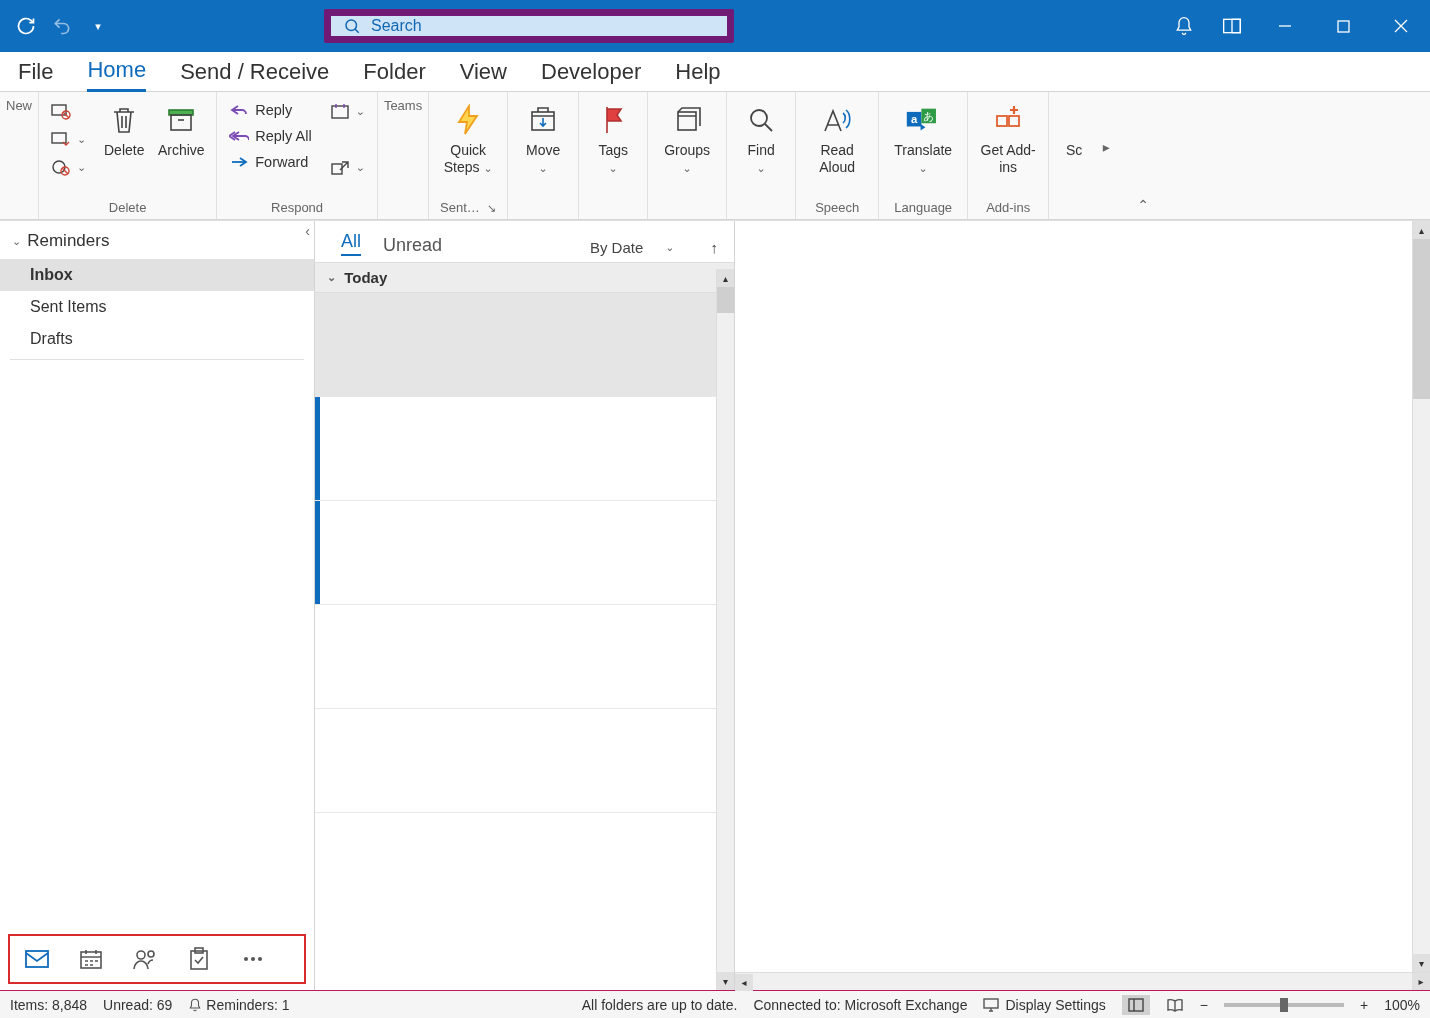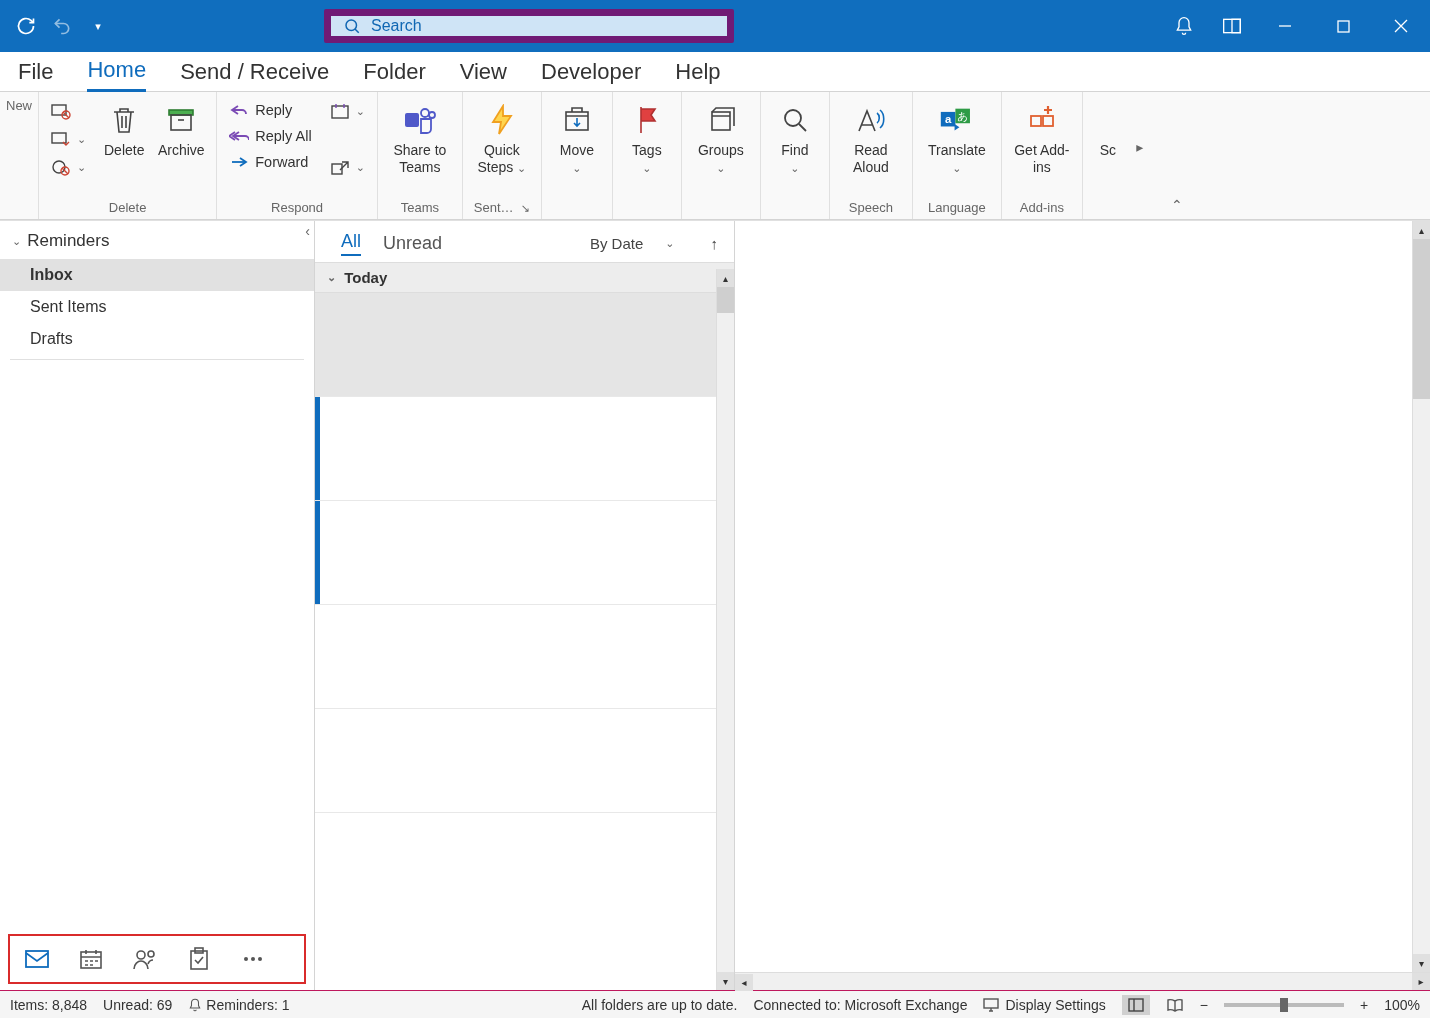--- a/index.html
+++ b/index.html
@@ -41,21 +41,21 @@
 .fav-list { }
 .fav-item { padding: 7px 14px 7px 30px; font-size: 16px; }
 .fav-item.selected { background: #e1e1e1; font-weight: 600; }
 .nav-sep { border-bottom:1px solid #e0e0e0; margin: 4px 10px 0 10px; }
 .nav-bottom { margin-top: auto; padding: 6px 8px 6px 8px; }
 .nav-icons { display:flex; gap: 28px; padding: 10px 14px; border: 2px solid #d92b2b; }
 .nav-icons .ni { width: 26px; height: 26px; display:flex; align-items:center; justify-content:center; color:#555; }
 .nav-icons .ni.active { color:#0f6cbd; }
 
 .listpane { width: 420px; border-right: 1px solid #d4d4d4; display:flex; flex-direction:column; position:relative; }
-.listheader { display:flex; align-items:center; gap: 22px; padding: 10px 16px 6px 26px; font-size: 18px; }
+.listheader { display:flex; align-items:flex-end; gap: 22px; padding: 10px 16px 6px 26px; font-size: 18px; }
 .lh-filter { color:#0f6cbd; border-bottom: 2.5px solid #0f6cbd; padding-bottom: 2px; }
 .lh-sort { margin-left:auto; display:flex; align-items:center; gap:22px; font-size:15px; color:#444;}
 .lh-sort .arrow-up { margin-left: 14px; }
 .groupheader { background:#ededed; padding: 6px 12px; display:flex; align-items:center; gap:8px; font-size:15px; font-weight:600; border-top:1px solid #ddd; border-bottom:1px solid #ddd; }
 .msg { height: 104px; border-bottom: 1px solid #e8e8e8; position:relative; }
 .msg.selected { background:#e5e5e5; }
 .msg.unread::before { content:""; position:absolute; left:0; top:0; bottom:0; width:5px; background:#0f6cbd; }
 .list-scroll { position:absolute; right:0; top:48px; bottom:0; width:18px; background:#f0f0f0; border-left:1px solid #ddd;}
 .list-scroll .s-up { height:18px; display:flex;align-items:center;justify-content:center;font-size:10px;background:#e0e0e0;}
 .list-scroll .s-thumb { height:26px; background:#cfcfcf; }
@@ -256,34 +256,20 @@
               </svg>
             </span>
             <span class="chev">⌄</span>
           </div>
       </div>
     </div>
     <div class="group-label">Respond</div>
   </div>
 
   <div class="group">
-    <div class="group-buttons">
-      <div class="bigbtn" style="width:72px">
-        <div class="ico">
-            <svg width="34" height="30" viewBox="0 0 34 30" fill="none" stroke="#5059c9" stroke-width="1.8">
-              <rect x="2" y="8" width="14" height="14" rx="2" fill="#5059c9" stroke="none"></rect>
-              <text x="9" y="19" font-size="11" fill="#fff" text-anchor="middle" font-weight="bold">T</text>
-              <circle cx="22" cy="8" r="4"></circle>
-              <circle cx="29" cy="10" r="3"></circle>
-              <path d="M18 14h10v10a4 4 0 0 1-4 4h-6z"></path>
-            </svg>
-          </div>
-        <span>Share to Teams</span>
-      </div>
-    </div>
     <div class="group-label">Teams</div>
   </div>
 
   <div class="group">
     <div class="group-buttons">
       <div class="bigbtn" style="width:66px">
         <div class="ico">
             <svg width="26" height="32" viewBox="0 0 26 32" fill="none" stroke="#f0a020" stroke-width="1.8">
               <path d="M14 2L4 18h8l-2 12 12-18h-8z" fill="#ffd54f"></path>
             </svg>

